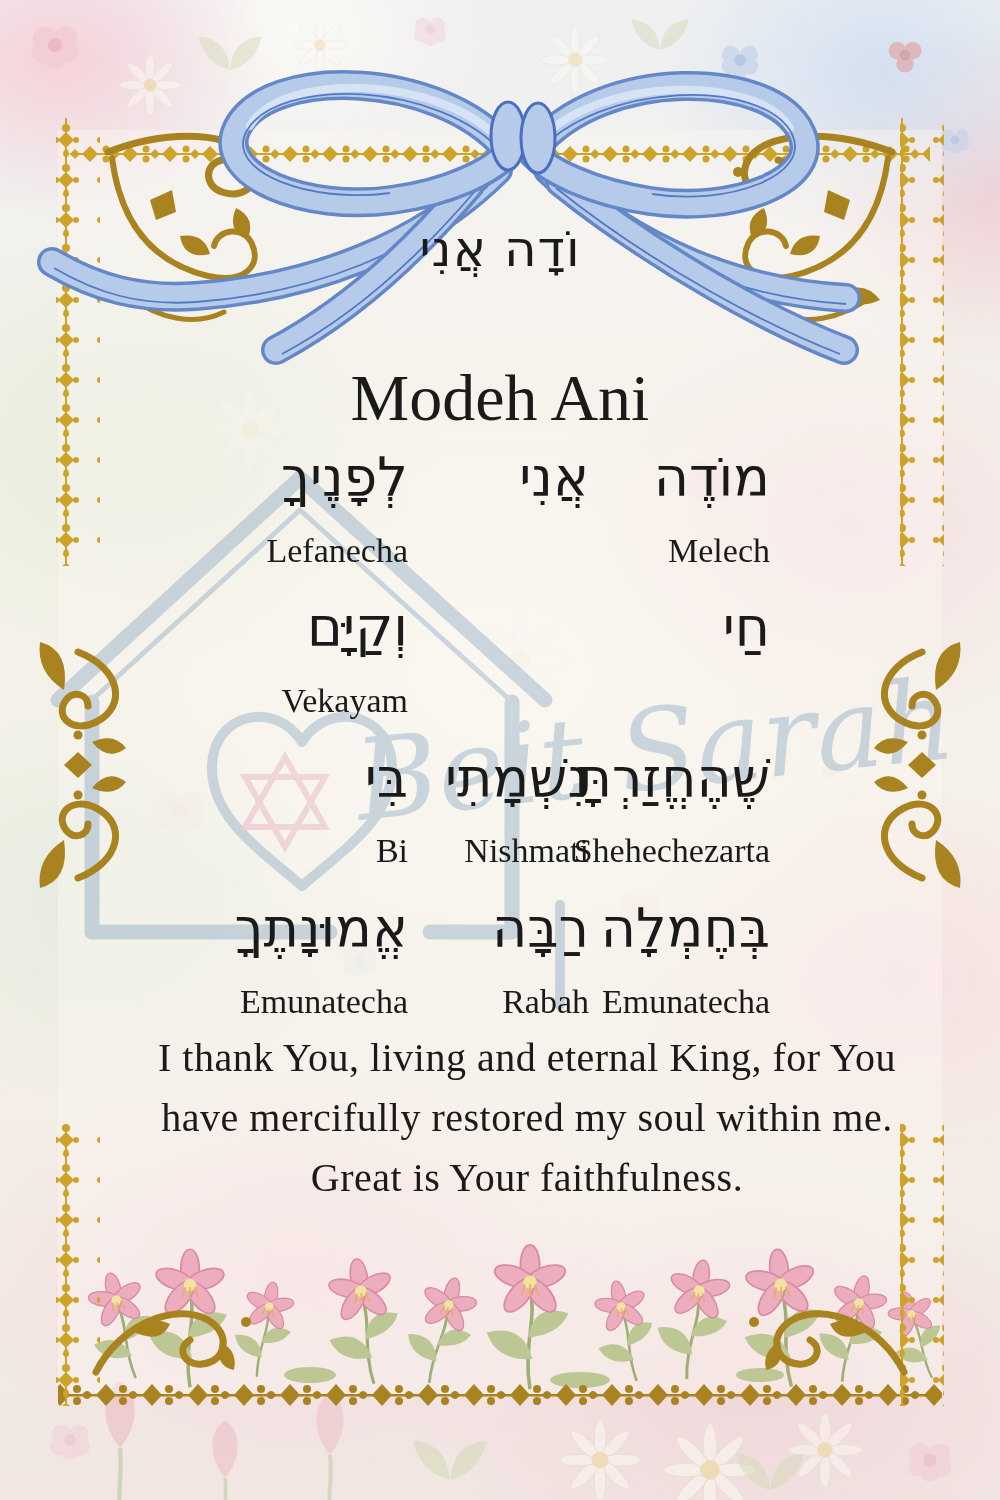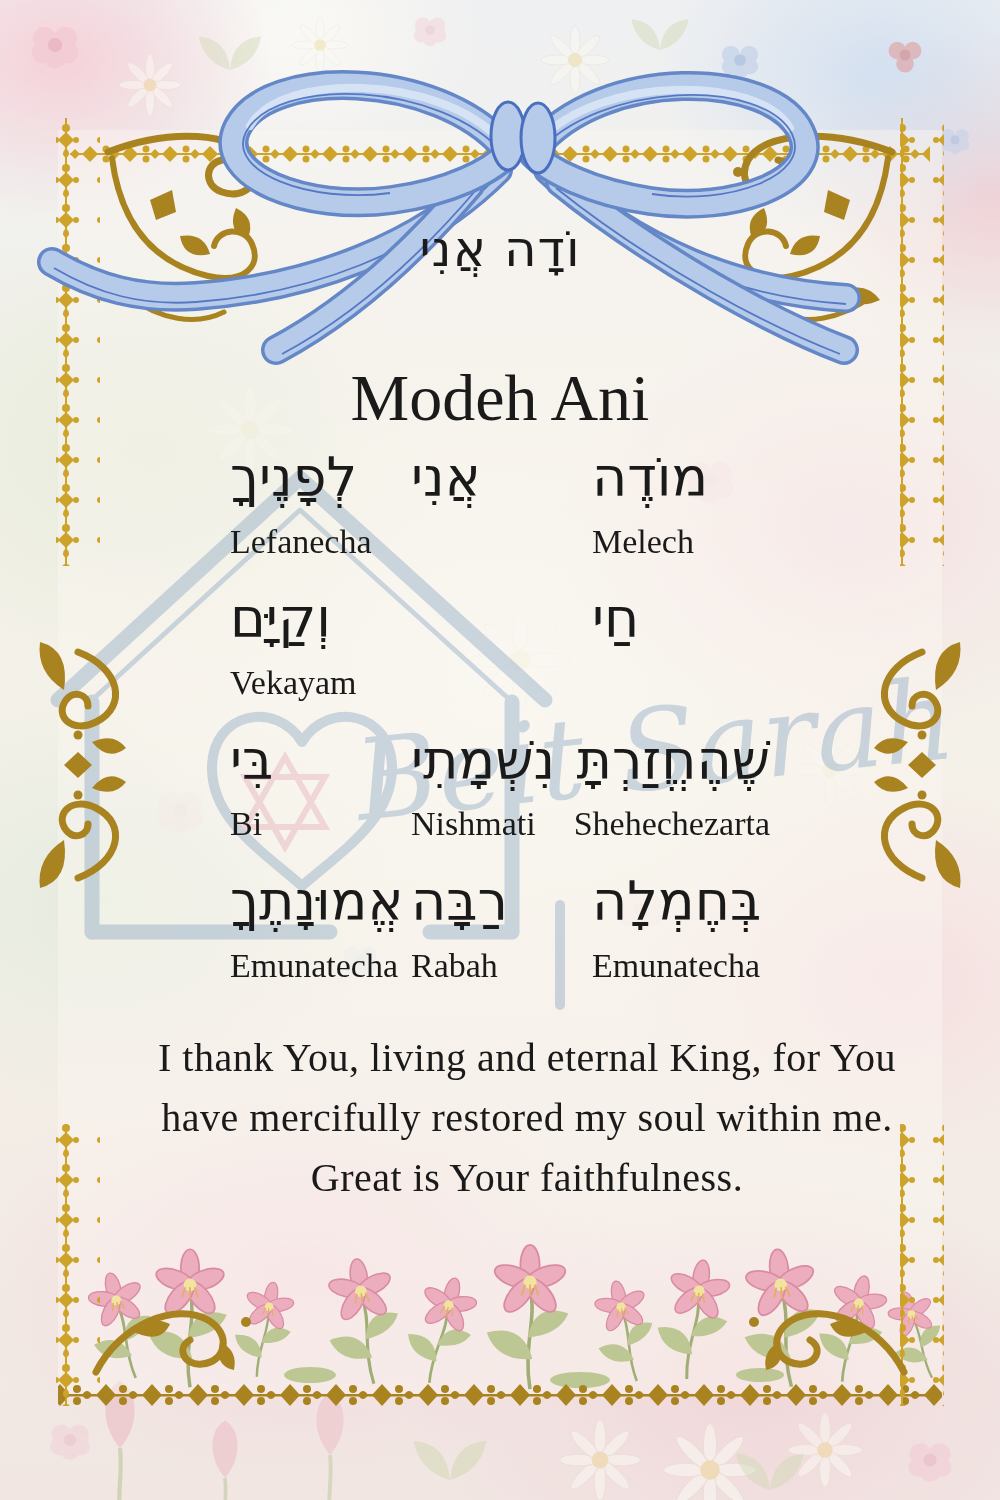--- a/index.html
+++ b/index.html
@@ -61,23 +61,23 @@
   .pet{fill:#ecaebe;stroke:#d98ba2;stroke-width:1.5px;}
   .ctr{fill:#f3e3a0;} .stm{stroke:#e0b25c;stroke-width:1.5px;fill:none;}
 
   
   .title-heb{position:absolute;top:212px;left:0;width:100%;text-align:center;
     font-family:"DejaVu Sans",sans-serif;font-size:50px;line-height:1.5;letter-spacing:1px;}
   .title-eng{position:absolute;top:334px;left:0;width:100%;text-align:center;
     font-size:66px;line-height:1.2;margin-top:24px;}
   .rows{position:absolute;top:442px;left:50%;width:540px;margin-left:-270px;}
   .word-row{display:flex;direction:rtl;justify-content:space-between;margin-bottom:23px;}
-  .word-cell{width:178px;text-align:left;}
+  .word-cell{width:178px;text-align:right;}
   .heb-word{font-family:"DejaVu Sans",sans-serif;font-size:54px;line-height:1.35;white-space:nowrap;}
-  .translit{font-size:34px;line-height:1.1;margin-top:8px;white-space:nowrap;}
+  .translit{font-size:34px;line-height:1.1;margin-top:17px;white-space:nowrap;}
   .translation{position:absolute;top:1028px;left:0;width:100%;text-align:center;
     font-size:40px;line-height:1.5;letter-spacing:.5px;margin-left:27px;}
   .z-text{z-index:30;}
 </style>
 </head>
 <body>
 
 <div class="page">
 
   <svg class="layer" width="1000" height="1500" viewBox="0 0 1000 1500">

